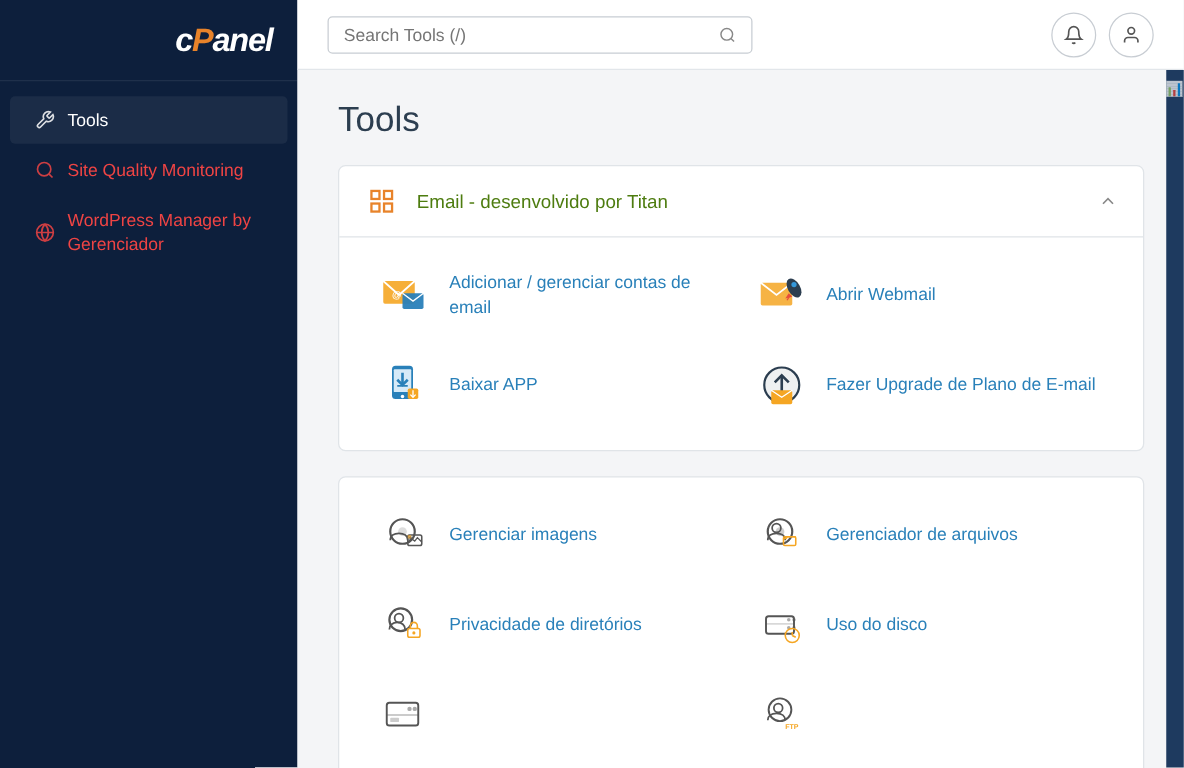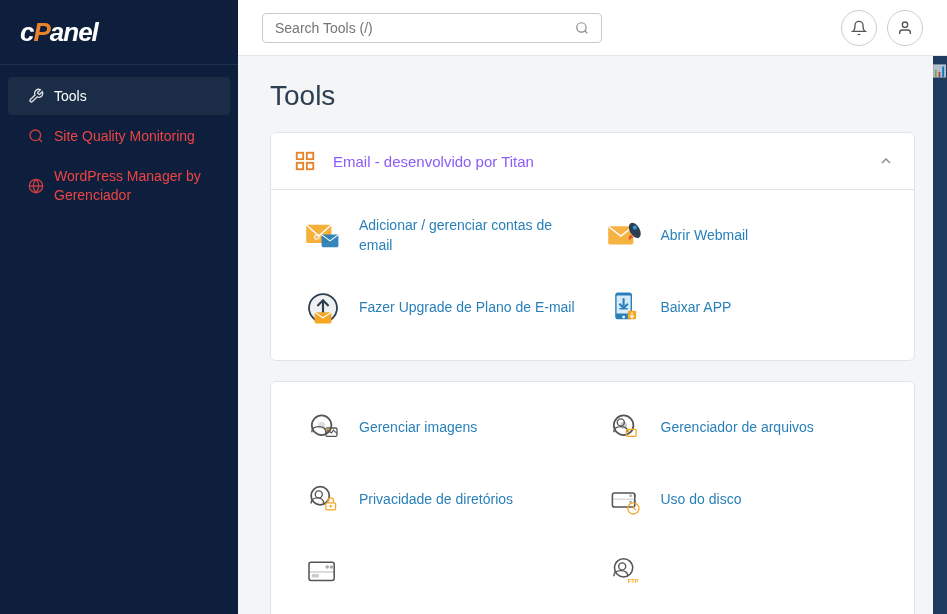--- a/index.html
+++ b/index.html
@@ -16,20 +16,21 @@
       padding: 0;
       height: 614px;
       overflow: hidden;
     }
     #sidebar .logo-area {
       padding: 16px 20px;
       display: flex;
       align-items: center;
       border-bottom: 1px solid rgba(255,255,255,0.08);
       margin-bottom: 8px;
+      justify-content: flex-end;
     }
     .cpanel-logo {
       font-size: 28px;
       font-weight: bold;
       color: #fff;
       font-style: italic;
       letter-spacing: -1px;
     }
     .cpanel-logo span { color: #e8832a; }
     .sidebar-nav { display: flex; flex-direction: column; gap: 2px; padding: 4px 0; }
@@ -142,21 +143,21 @@
       cursor: pointer;
     }
     .section-header-left {
       display: flex;
       align-items: center;
       gap: 14px;
     }
     .section-header-title {
       font-size: 15px;
       font-weight: 500;
-      color: #8b5cf6;
+      color: #4d7c0f;
     }
     .section-icon {
       width: 28px;
       height: 28px;
       display: flex;
       align-items: center;
       justify-content: center;
       font-size: 18px;
     }
     .chevron-btn {
@@ -344,51 +345,51 @@
               <line x1="40" y1="30" x2="36" y2="36" stroke="#e74c3c" stroke-width="1.5"></line>
             </svg>
           </div>
           <span class="tool-label">Abrir Webmail</span>
         </div>
 
         <div class="tool-item">
           <div class="tool-icon">
             <svg width="44" height="44" viewBox="0 0 60 60">
 
-              <circle cx="30" cy="30" r="20" fill="none" stroke="#2c3e50" stroke-width="2.5"></circle>
-              <circle cx="30" cy="30" r="20" fill="#2c3e50" opacity="0.08"></circle>
-
-              <line x1="30" y1="38" x2="30" y2="20" stroke="#2c3e50" stroke-width="3"></line>
-              <polyline points="22,27 30,19 38,27" fill="none" stroke="#2c3e50" stroke-width="3"></polyline>
-
-              <rect x="18" y="36" width="24" height="16" rx="2" fill="#f5a623"></rect>
-              <polyline points="18,36 30,44 42,36" fill="none" stroke="#fff" stroke-width="1.5"></polyline>
-            </svg>
-          </div>
-          <span class="tool-label">Fazer Upgrade de Plano de E-mail</span>
-        </div>
-
-        <div class="tool-item">
-          <div class="tool-icon">
-            <svg width="44" height="44" viewBox="0 0 60 60">
-
               <rect x="16" y="8" width="24" height="38" rx="4" fill="#2980b9"></rect>
               <rect x="18" y="12" width="20" height="26" rx="1" fill="#d6eaf8"></rect>
               <circle cx="28" cy="43" r="2" fill="#fff"></circle>
 
               <line x1="28" y1="16" x2="28" y2="28" stroke="#2980b9" stroke-width="3"></line>
               <polyline points="22,24 28,30 34,24" fill="none" stroke="#2980b9" stroke-width="3"></polyline>
               <line x1="22" y1="31" x2="34" y2="31" stroke="#2980b9" stroke-width="2"></line>
 
               <rect x="34" y="34" width="12" height="12" rx="2" fill="#f5a623"></rect>
               <line x1="40" y1="36" x2="40" y2="43" stroke="#fff" stroke-width="1.5"></line>
               <polyline points="37,41 40,44 43,41" fill="none" stroke="#fff" stroke-width="1.5"></polyline>
             </svg>
           </div>
           <span class="tool-label">Baixar APP</span>
+        </div>
+
+        <div class="tool-item">
+          <div class="tool-icon">
+            <svg width="44" height="44" viewBox="0 0 60 60">
+
+              <circle cx="30" cy="30" r="20" fill="none" stroke="#2c3e50" stroke-width="2.5"></circle>
+              <circle cx="30" cy="30" r="20" fill="#2c3e50" opacity="0.08"></circle>
+
+              <line x1="30" y1="38" x2="30" y2="20" stroke="#2c3e50" stroke-width="3"></line>
+              <polyline points="22,27 30,19 38,27" fill="none" stroke="#2c3e50" stroke-width="3"></polyline>
+
+              <rect x="18" y="36" width="24" height="16" rx="2" fill="#f5a623"></rect>
+              <polyline points="18,36 30,44 42,36" fill="none" stroke="#fff" stroke-width="1.5"></polyline>
+            </svg>
+          </div>
+          <span class="tool-label">Fazer Upgrade de Plano de E-mail</span>
         </div>
       </div>
     </div>
 
     <div class="section-card">
       <div class="tools-grid">
 
         <div class="tool-item">
           <div class="tool-icon">
             <svg width="44" height="44" viewBox="0 0 60 60">

